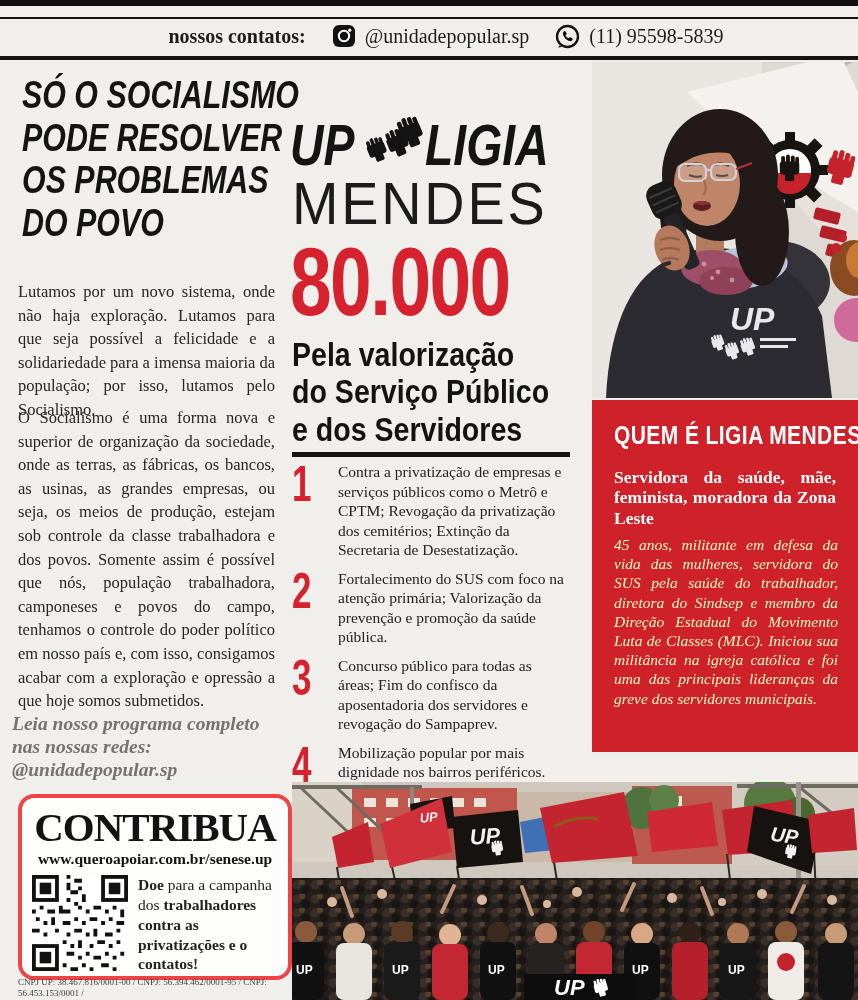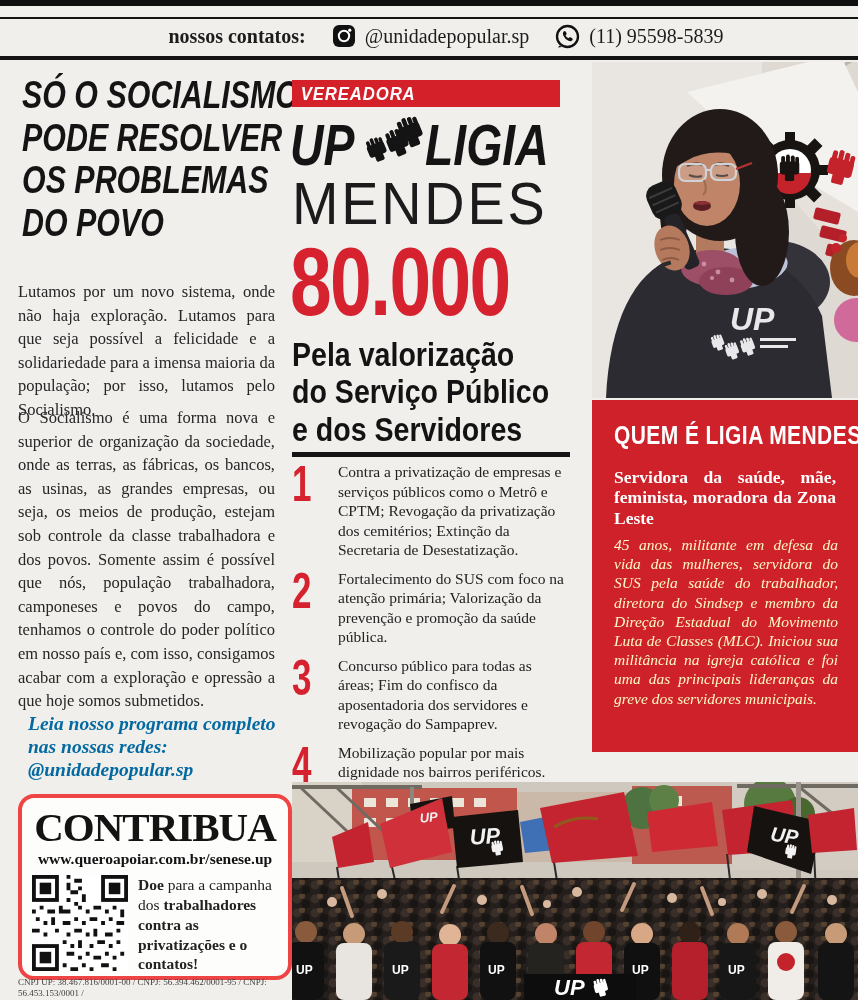--- a/index.html
+++ b/index.html
@@ -12,21 +12,21 @@
   .top-thick{left:0;top:56px;width:858px;height:4px;background:#141414;}
   .topbar{left:0;top:20px;width:858px;height:32px;display:flex;align-items:center;justify-content:center;gap:26px;padding-left:17px;}
   .topbar .lbl{font-weight:bold;font-size:20px;}
   .topbar .val{font-size:20px;}
   .contact{display:flex;align-items:center;gap:9px;}
   
   .headline{left:22px;top:74px;width:300px;font-family:"Liberation Sans",sans-serif;
             font-weight:bold;font-style:italic;font-size:38px;line-height:1.12;color:#141414;}
   .headline div{transform:scaleX(.8);transform-origin:0 50%;white-space:nowrap;}
   .body-p{width:257px;font-size:16.5px;line-height:1.43;text-align:justify;color:#262626;}
-  .note{left:28px;top:712px;width:262px;font-weight:bold;font-style:italic;font-size:19.5px;line-height:1.18;color:#0369a1;}
+  .note{left:12px;top:712px;width:262px;font-weight:bold;font-style:italic;font-size:19.5px;line-height:1.18;color:#737373;}
   .contrib{left:18px;top:794px;width:246px;height:162px;background:#fdfdfc;border:4px solid #ef4444;
            border-radius:16px;padding:8px 10px;text-align:center;}
   .contrib .title{font-size:41px;font-weight:bold;letter-spacing:-1px;line-height:1.05;color:#131313;}
   .contrib .url{font-size:15.5px;font-weight:bold;margin-top:1px;color:#131313;}
   .contrib .row{display:flex;margin-top:7px;gap:10px;text-align:left;}
   .contrib .doe-text{font-size:15.5px;line-height:1.28;color:#222;width:138px;}
   .fineprint{left:18px;top:977px;width:300px;font-size:9px;line-height:1.25;color:#3c3c3c;}
   
   .badge{left:292px;top:80px;width:268px;height:27px;background:#d42028;display:flex;align-items:center;}
   .badge span{color:#fff;font-weight:bold;font-style:italic;font-size:19px;letter-spacing:1px;
@@ -139,23 +139,20 @@
       </span>
       <span class="doe-text"><b>Doe</b><span> para a campanha dos </span><b>trabalhadores contra as privatizações e o contatos!</b></span>
     </div>
   </div>
 
   <div class="abs fineprint">
     <div>CNPJ UP: 38.467.816/0001-00 / CNPJ: 56.394.462/0001-95 / CNPJ: 56.453.153/0001 /</div>
     <div>CNPJ: 56.669.900-0001-37 / - Tiragem: 60.000 / CNPJ Gráfica: 53.498.975/0001-36.</div>
   </div>
 
-  <div class="abs badge">
-    <span>VEREADORA</span>
-  </div>
 
   <div class="abs logo-row">
     <span class="logo-up">UP</span>
     <span style="margin:0 2px 2px -6px">
       <svg width="58" height="58" viewBox="0 0 58 58" fill="#141414">
         <use href="#fist" x="2" y="22" width="24" height="26" transform="rotate(-22 14 40)"></use>
         <use href="#fist" x="20" y="14" width="27" height="29" transform="rotate(-22 33 30)"></use>
         <use href="#fist" x="30" y="2" width="30" height="32" transform="rotate(-22 45 16)"></use>
       </svg>
     </span>

